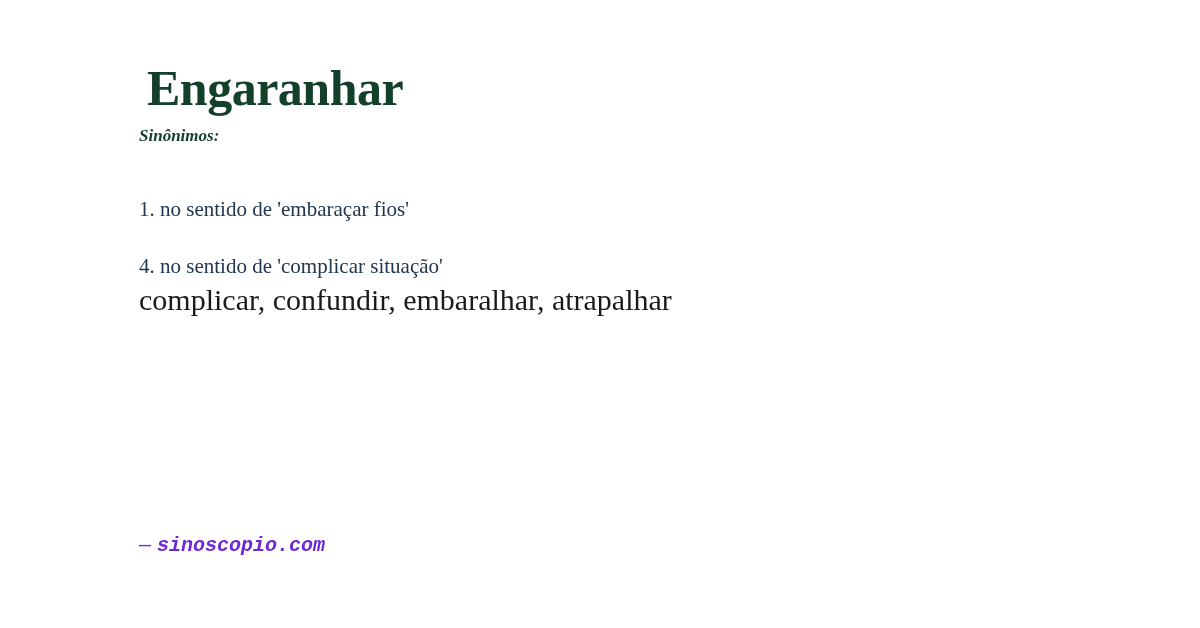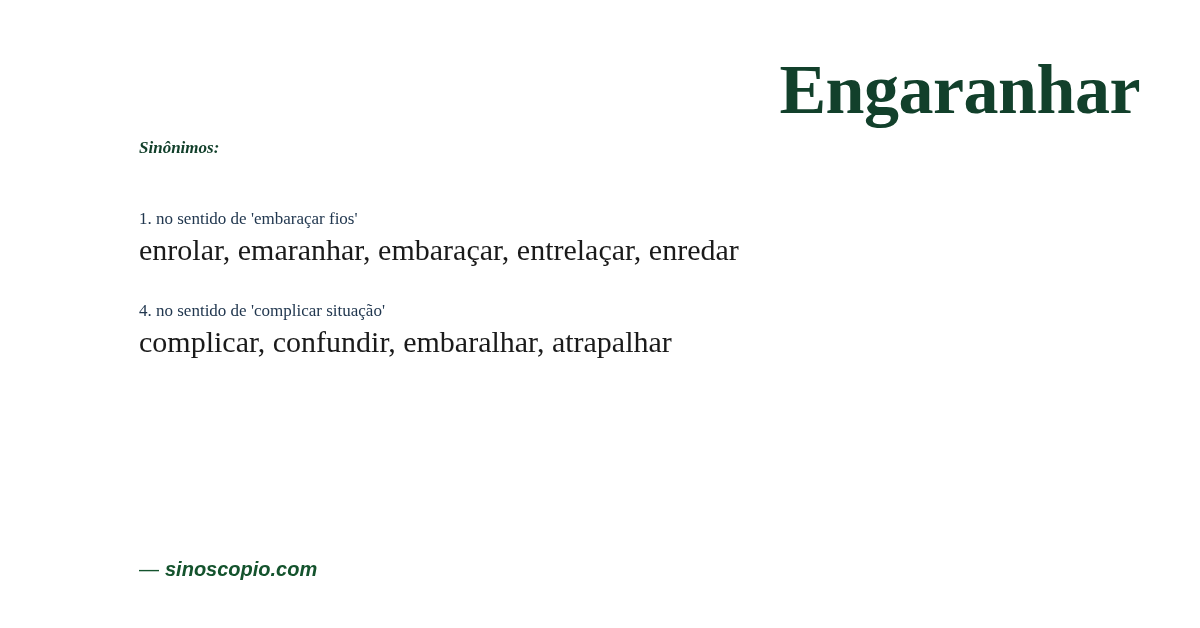--- a/index.html
+++ b/index.html
@@ -24,28 +24,27 @@
 
   .content {
     position: absolute;
     left: 139px;
     top: 55px;
     right: 60px;
   }
 
   .headword {
     font-family: "Liberation Serif", "DejaVu Serif", serif;
-    font-size: 70px;
+    font-size: 50px;
     font-weight: bold;
     color: #12402b;
     line-height: 1.0;
     letter-spacing: -0.5px;
-    margin: 0;
+    margin: 8px;
     padding: 0;
-    text-align: right;
   }
 
   .subtitle {
     font-family: "Liberation Serif", "DejaVu Serif", serif;
     font-size: 17px;
     font-weight: bold;
     font-style: italic;
     color: #12402b;
     line-height: 1.0;
     margin: 14px 0 0 0;
@@ -58,48 +57,47 @@
 
   .sense {
     margin-bottom: 32px;
   }
   .sense:last-child {
     margin-bottom: 0;
   }
 
   .sense-label {
     font-family: "Liberation Serif", "DejaVu Serif", serif;
-    font-size: 17px;
+    font-size: 21px;
     color: #21374f;
     line-height: 1.2;
     margin: 0 0 2px 0;
     white-space: nowrap;
   }
 
   .sense-synonyms {
     font-family: "Liberation Serif", "DejaVu Serif", serif;
     font-size: 30px;
     color: #1a1a1a;
     line-height: 1.25;
     margin: 0;
     white-space: nowrap;
   }
 
   .attribution {
     position: absolute;
     left: 139px;
     top: 534px;
-    font-family: Liberation Sans, sans-serif;
+    font-family: Liberation Mono, monospace;
     font-size: 20px;
     font-weight: bold;
     font-style: italic;
-    color: #14532d;
+    color: #6d28d9;
     line-height: 1.2;
     white-space: nowrap;
-    margin-top: 23px;
   }
   .attribution .dash {
     font-style: normal;
     font-weight: normal;
     margin-right: 6px;
   }
 </style>
 </head>
 <body>
 
@@ -108,21 +106,20 @@
   <div class="content">
 
     <h1 class="headword">Engaranhar</h1>
 
     <h2 class="subtitle">Sinônimos:</h2>
 
     <div class="senses">
 
       <div class="sense">
         <div class="sense-label">1. no sentido de 'embaraçar fios'</div>
-        <div class="sense-synonyms">enrolar, emaranhar, embaraçar, entrelaçar, enredar</div>
       </div>
 
       <div class="sense">
         <div class="sense-label">4. no sentido de 'complicar situação'</div>
         <div class="sense-synonyms">complicar, confundir, embaralhar, atrapalhar</div>
       </div>
 
 
     </div>
   </div>

